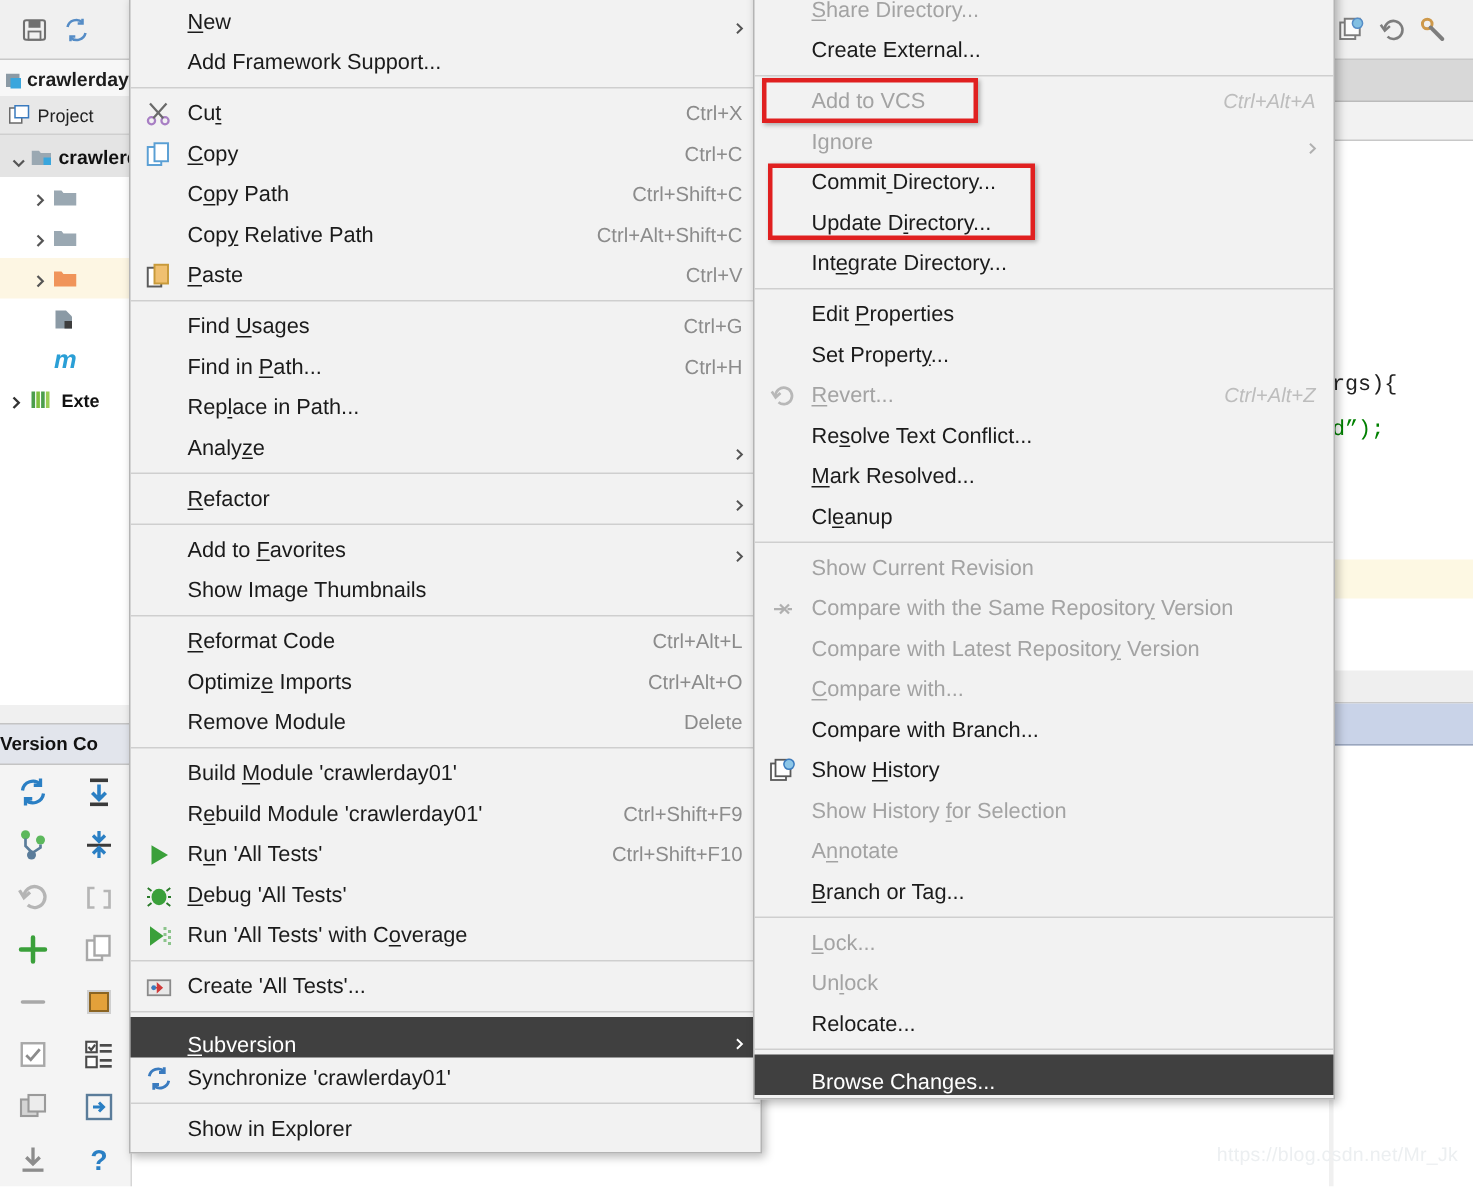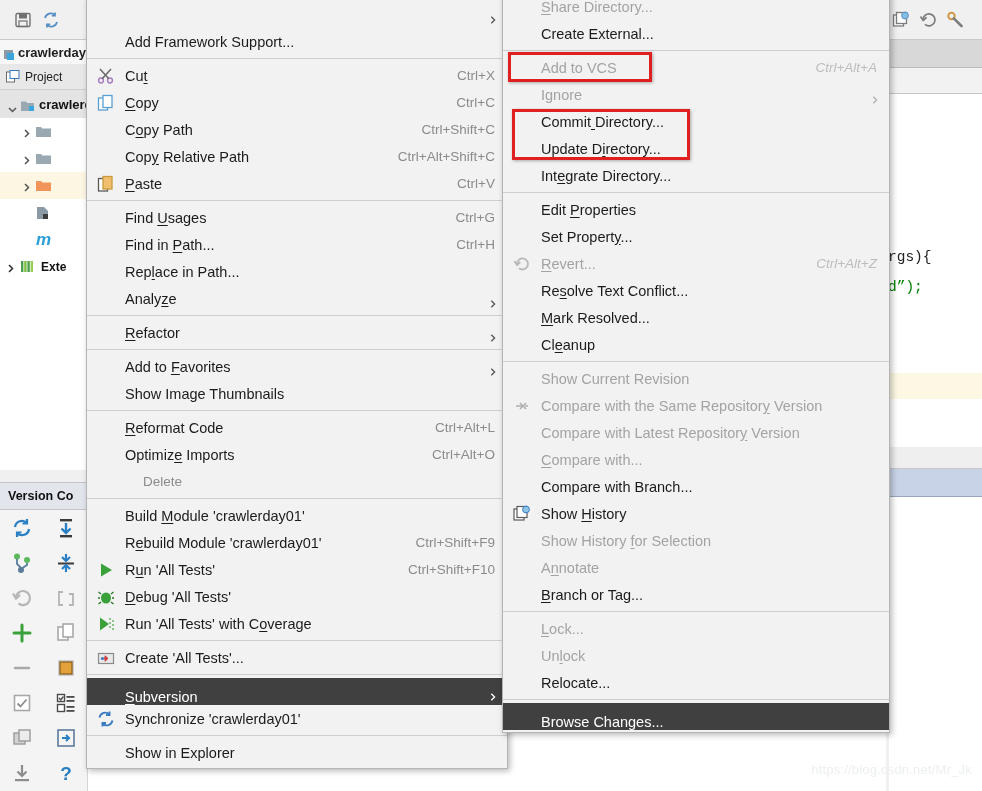--- a/index.html
+++ b/index.html
@@ -62,21 +62,21 @@
   }
   .tree-row.indent2 { padding-left: 36px; }
   .tree-row.indent0 { padding-left: 6px; font-weight: bold; }
   .tree-row.sel { background: #fdf6e3; }
   .chev { width: 9px; height: 9px; flex: 0 0 9px; }
 
   
   .vc-header {
     position: absolute; left: 0; top: 482px; width: 88px; height: 28px;
     background: #e2e5ec; border-top: 1px solid #c4c4c4; border-bottom: 1px solid #c4c4c4;
-    display: flex; align-items: center; padding-left: 8px;
+    display: flex; align-items: center; padding-left: 0;
   }
   .vc-header .vtext { font-size: 12.5px; font-weight: bold; color: #111; white-space: nowrap; }
   .vc-toolbar {
     position: absolute; left: 0; top: 510px; width: 88px; height: 281px;
     background: #f4f4f4; border-right: 1px solid #d6d6d6;
     display: grid; grid-template-columns: 44px 44px;
     grid-auto-rows: 35px; align-items: center; justify-items: center;
   }
   .vc-ico { width: 22px; height: 22px; }
 
@@ -398,20 +398,21 @@
   <div class="editor-leftrule"></div>
   <div class="code-frag" style="top:249px;">rgs){</div>
   <div class="code-frag green" style="top:279px;">d”);</div>
   <div class="editor-band-yellow"></div>
   <div class="editor-band-grey"></div>
   <div class="editor-band-blue"></div>
   <div class="editor-blue-mark"></div>
 
   <div class="menu" id="menu-main">
       <div class="mi">
+        <span class="lbl"><span class="u">N</span>ew</span>
         <span class="arrow"><svg viewBox="0 0 8 8" width="8" height="8">
             <path d="M2.3 0.8L5.6 4 2.3 7.2" fill="none" stroke="#555555" stroke-width="1.3"></path>
           </svg></span>
       </div>
       <div class="mi">
         <span class="lbl">Add Framework Support...</span>
       </div>
       <div class="sep"></div>
       <div class="mi">
         <span class="mico">
@@ -490,20 +491,21 @@
       <div class="sep"></div>
       <div class="mi">
         <span class="lbl"><span class="u">R</span>eformat Code</span>
         <span class="acc">Ctrl+Alt+L</span>
       </div>
       <div class="mi">
         <span class="lbl">Optimiz<span class="u">e</span> Imports</span>
         <span class="acc">Ctrl+Alt+O</span>
       </div>
       <div class="mi">
+        <span class="lbl">Remove Module</span>
         <span class="acc">Delete</span>
       </div>
       <div class="sep"></div>
       <div class="mi">
         <span class="lbl">Build <span class="u">M</span>odule 'crawlerday01'</span>
       </div>
       <div class="mi">
         <span class="lbl">R<span class="u">e</span>build Module 'crawlerday01'</span>
         <span class="acc">Ctrl+Shift+F9</span>
       </div>

